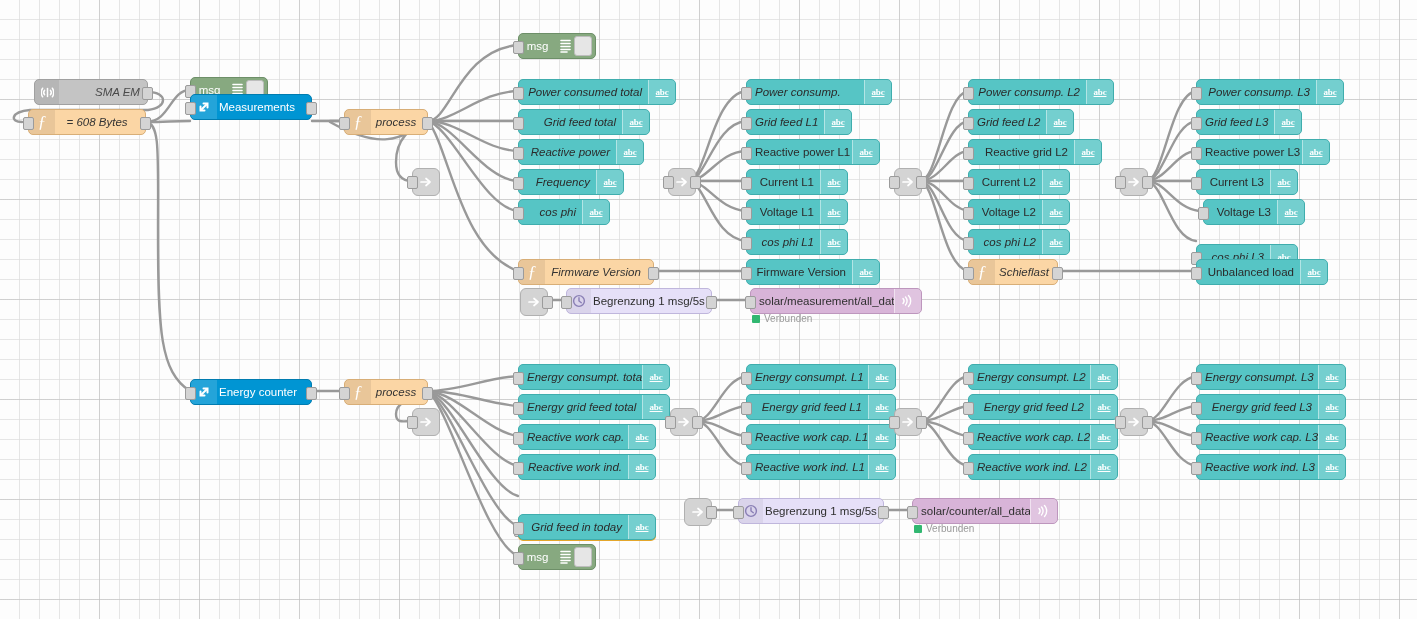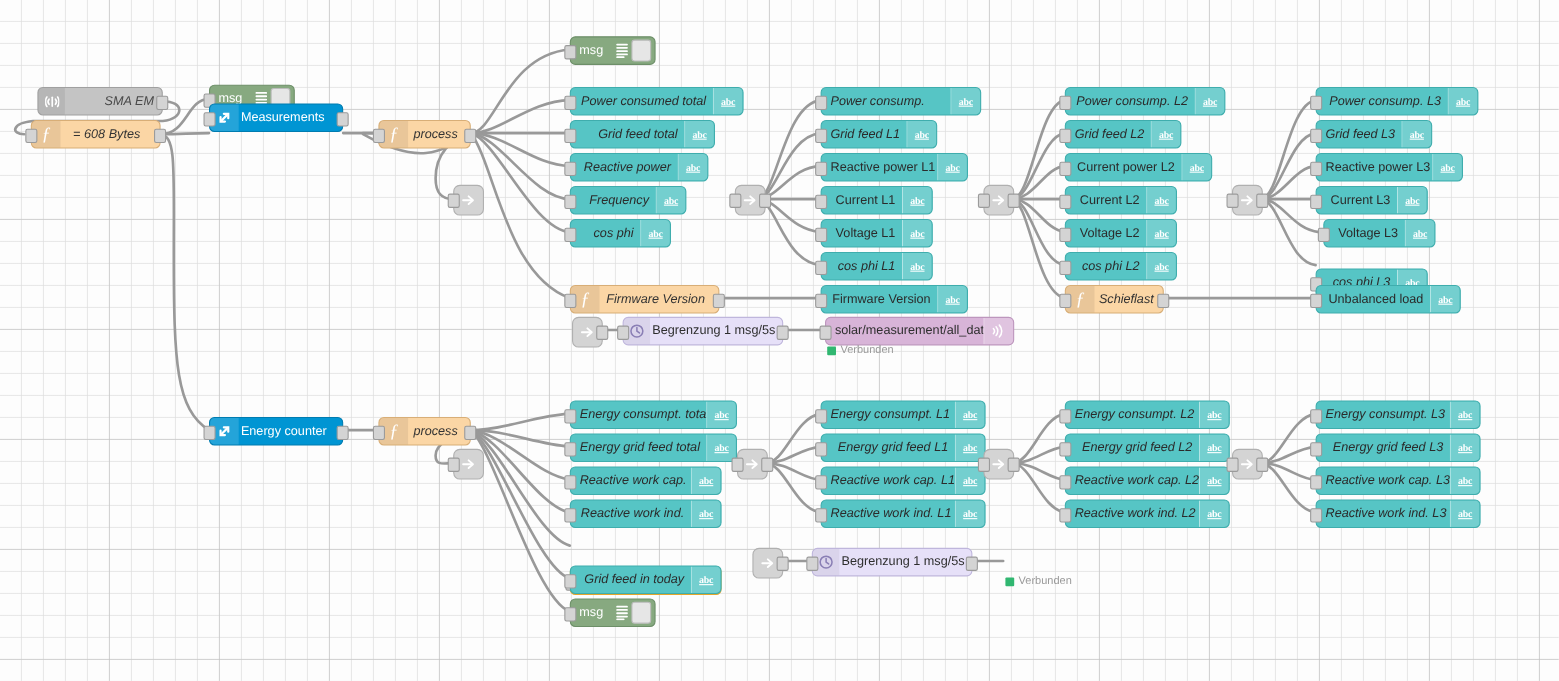--- a/index.html
+++ b/index.html
@@ -449,21 +449,21 @@
     <span class="lbl">Power consump. L2</span>
     <span class="badge-abc">abc</span>
     <span class="port in"></span>
   </div>
   <div class="node n-teal italic" style="left:968px;top:109px;width:106px;">
     <span class="lbl">Grid feed L2</span>
     <span class="badge-abc">abc</span>
     <span class="port in"></span>
   </div>
   <div class="node n-teal" style="left:968px;top:139px;width:134px;">
-    <span class="lbl">Current power L2</span>
+    <span class="lbl">Reactive grid L2</span>
     <span class="badge-abc">abc</span>
     <span class="port in"></span>
   </div>
   <div class="node n-teal" style="left:968px;top:169px;width:102px;">
     <span class="lbl">Current L2</span>
     <span class="badge-abc">abc</span>
     <span class="port in"></span>
   </div>
   <div class="node n-teal" style="left:968px;top:199px;width:102px;">
     <span class="lbl">Voltage L2</span>
@@ -723,18 +723,31 @@
         <circle cx="7" cy="7" r="5.4"></circle>
             <path d="M7 3.8V7l2.3 1.7" stroke-linecap="round"></path>
           </g>
         </svg>
     </span>
     <span class="lbl">Begrenzung 1 msg/5s</span>
     <span class="port in"></span>
     <span class="port out"></span>
   </div>
 
+  <div class="node n-mqtt" style="left:912px;top:498px;width:146px;">
+    <span class="lbl">solar/counter/all_data</span>
+    <span class="mq-icon">
+      <svg width="13" height="14" viewBox="0 0 13 14">
+          <g fill="none" stroke="#ffffff" stroke-width="1.4" stroke-linecap="round">
+        <path d="M3.5 3C5.6 5.2 5.6 8.8 3.5 11"></path>
+            <path d="M6.5 1.6C9.4 4.6 9.4 9.4 6.5 12.4"></path>
+        <path d="M1 4.6c1.3 1.4 1.3 3.4 0 4.8"></path>
+          </g>
+        </svg>
+    </span>
+    <span class="port in"></span>
+  </div>
   <div class="status" style="left:914px;top:523px;">
     <span class="dot"></span>
     <span>Verbunden</span>
   </div>
 
 </div>
 
 </body></html>

